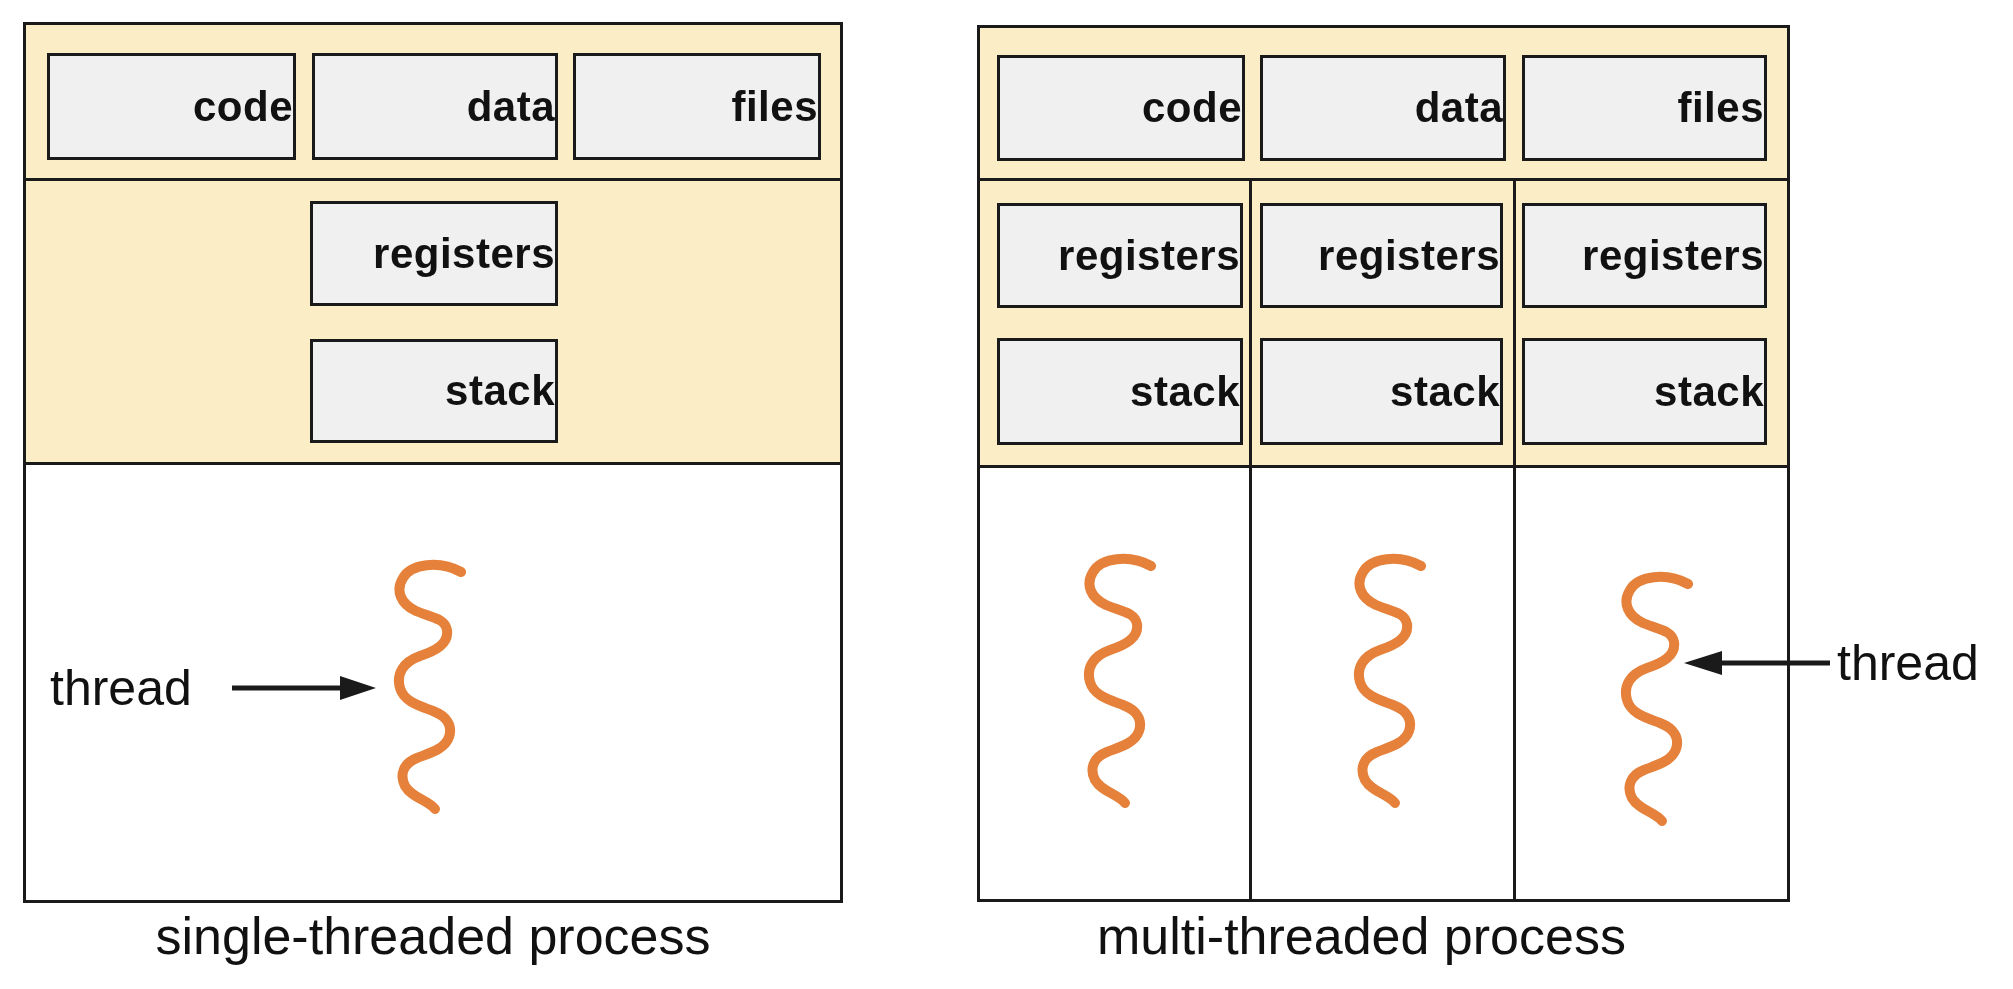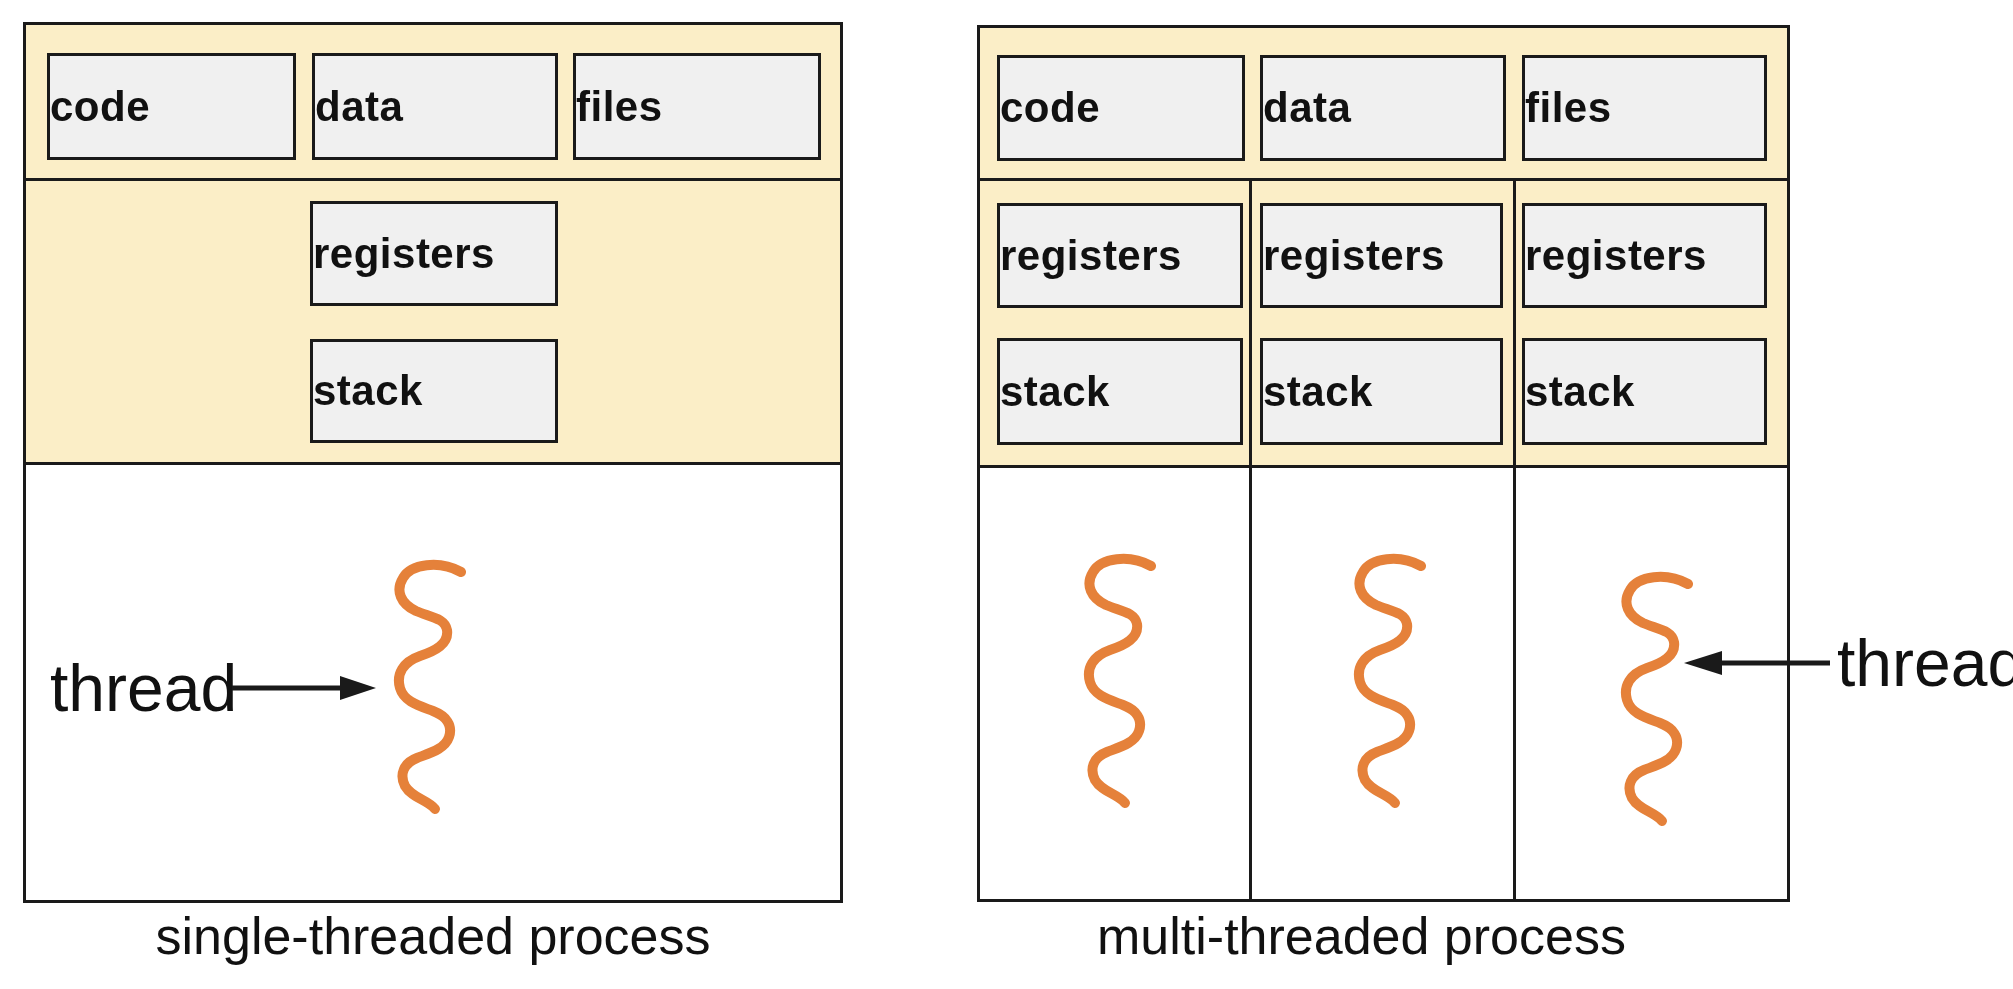--- a/index.html
+++ b/index.html
@@ -12,31 +12,31 @@
     position:absolute;background:var(--band,#FBEEC7);
     border:3px solid var(--line,#1a1a1a);box-sizing:border-box;
   }
   .whitearea{
     position:absolute;background:#fff;
     border:3px solid var(--line,#1a1a1a);box-sizing:border-box;
   }
   .cell{
     position:absolute;background:var(--box,#F0F0F0);
     border:3px solid var(--line,#1a1a1a);box-sizing:border-box;
-    display:flex;align-items:center;justify-content:flex-start;
+    display:flex;align-items:center;justify-content:flex-end;
     font-weight:bold;font-size:42px;letter-spacing:0.5px;
   }
   .divider{
     position:absolute;width:3px;background:var(--line,#1a1a1a);
   }
   .caption{
     position:absolute;text-align:center;font-size:52px;line-height:62px;
   }
   .threadlabel{
-    position:absolute;font-size:66px;line-height:62px;text-align:left;
+    position:absolute;font-size:50px;line-height:62px;text-align:left;
   }
   .arrow,.squiggle{position:absolute;}
   .squiggle path{
     stroke:var(--thread,#E5813A);stroke-width:10;fill:none;
     stroke-linecap:round;stroke-linejoin:round;
   }
   .arrow line{stroke:var(--line,#1a1a1a);stroke-width:5;}
   .arrow polygon{fill:var(--line,#1a1a1a);}
 </style>
 </head>

